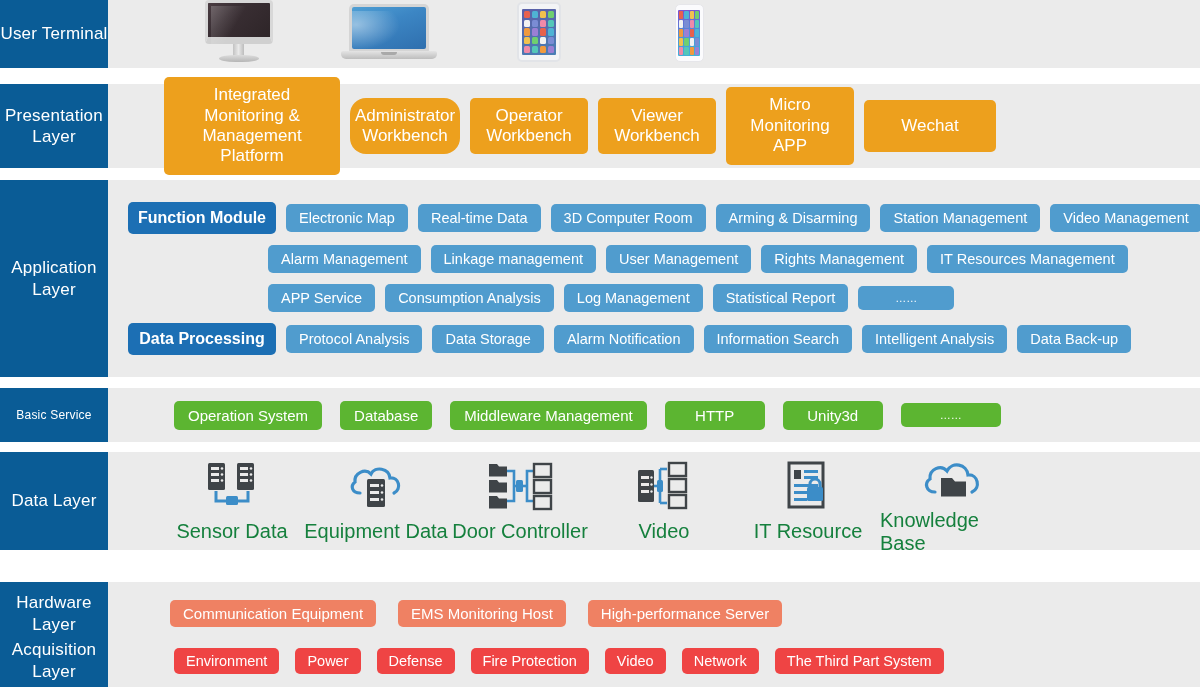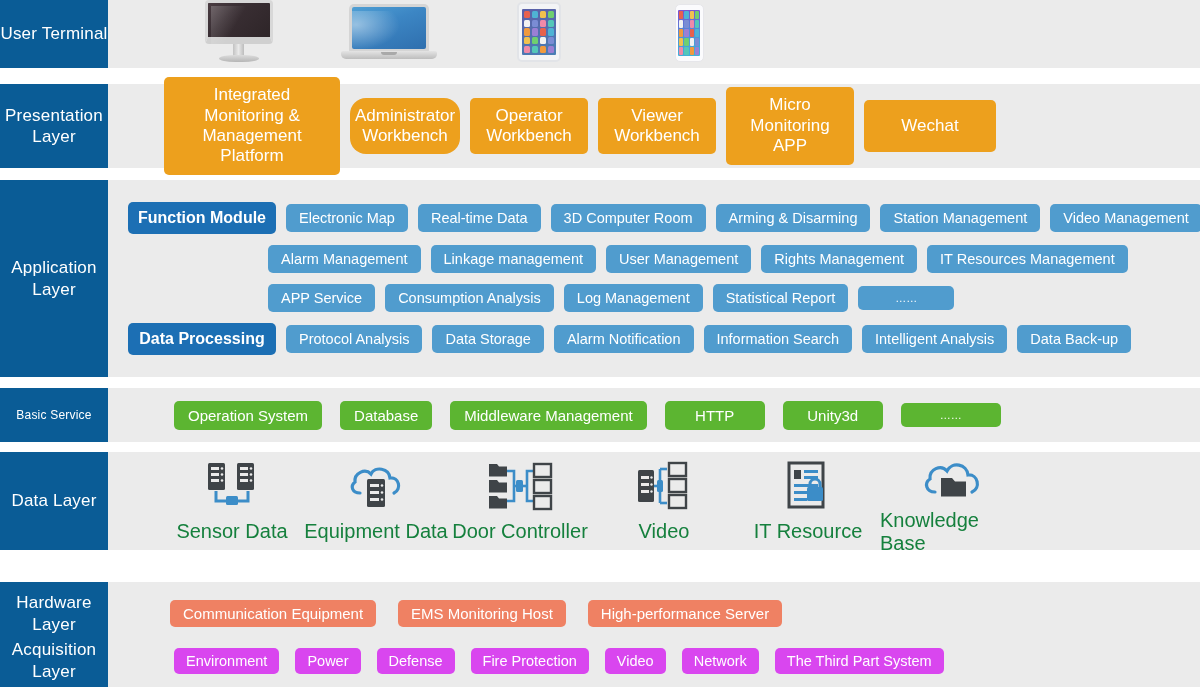--- a/index.html
+++ b/index.html
@@ -74,21 +74,21 @@
   .chip { border-radius:5px; color:#fff; white-space:nowrap; display:inline-flex;
           align-items:center; justify-content:center; text-align:center; }
 
   .chip-orange { background:#eda01d; font-size:17px; line-height:1.2; padding:8px 14px; min-height:52px; }
   .chip-orange.two { white-space:normal; }
 
   .chip-darkblue { background:#1c6fb4; font-size:16px; padding:7px 14px; font-weight:600; }
   .chip-blue { background:#509cce; font-size:14.5px; padding:6px 13px; }
   .chip-green { background:#5cb531; font-size:15px; padding:6px 14px; }
   .chip-salmon { background:#ef8163; font-size:15px; padding:5px 13px; }
-  .chip-pink { background:#d946ef; font-size:14.5px; padding:5px 12px; }
+  .chip-pink { background:#ef4444; font-size:14.5px; padding:5px 12px; }
 
   .presentation-row { display:flex; align-items:center; gap:10px; height:100%; padding-left:56px; }
   .app-rows { height:100%; display:flex; flex-direction:column; justify-content:center; gap:11px; padding-left:20px; }
   .app-row { display:flex; align-items:center; gap:10px; }
   .app-row .spacer { width:130px; flex:0 0 130px; }
   .basic-row { display:flex; align-items:center; gap:18px; height:100%; padding-left:66px; }
   .hw-row { display:flex; align-items:center; gap:22px; height:100%; padding-left:62px; }
   .acq-row { display:flex; align-items:center; gap:16px; height:100%; padding-left:66px; }
 
   

